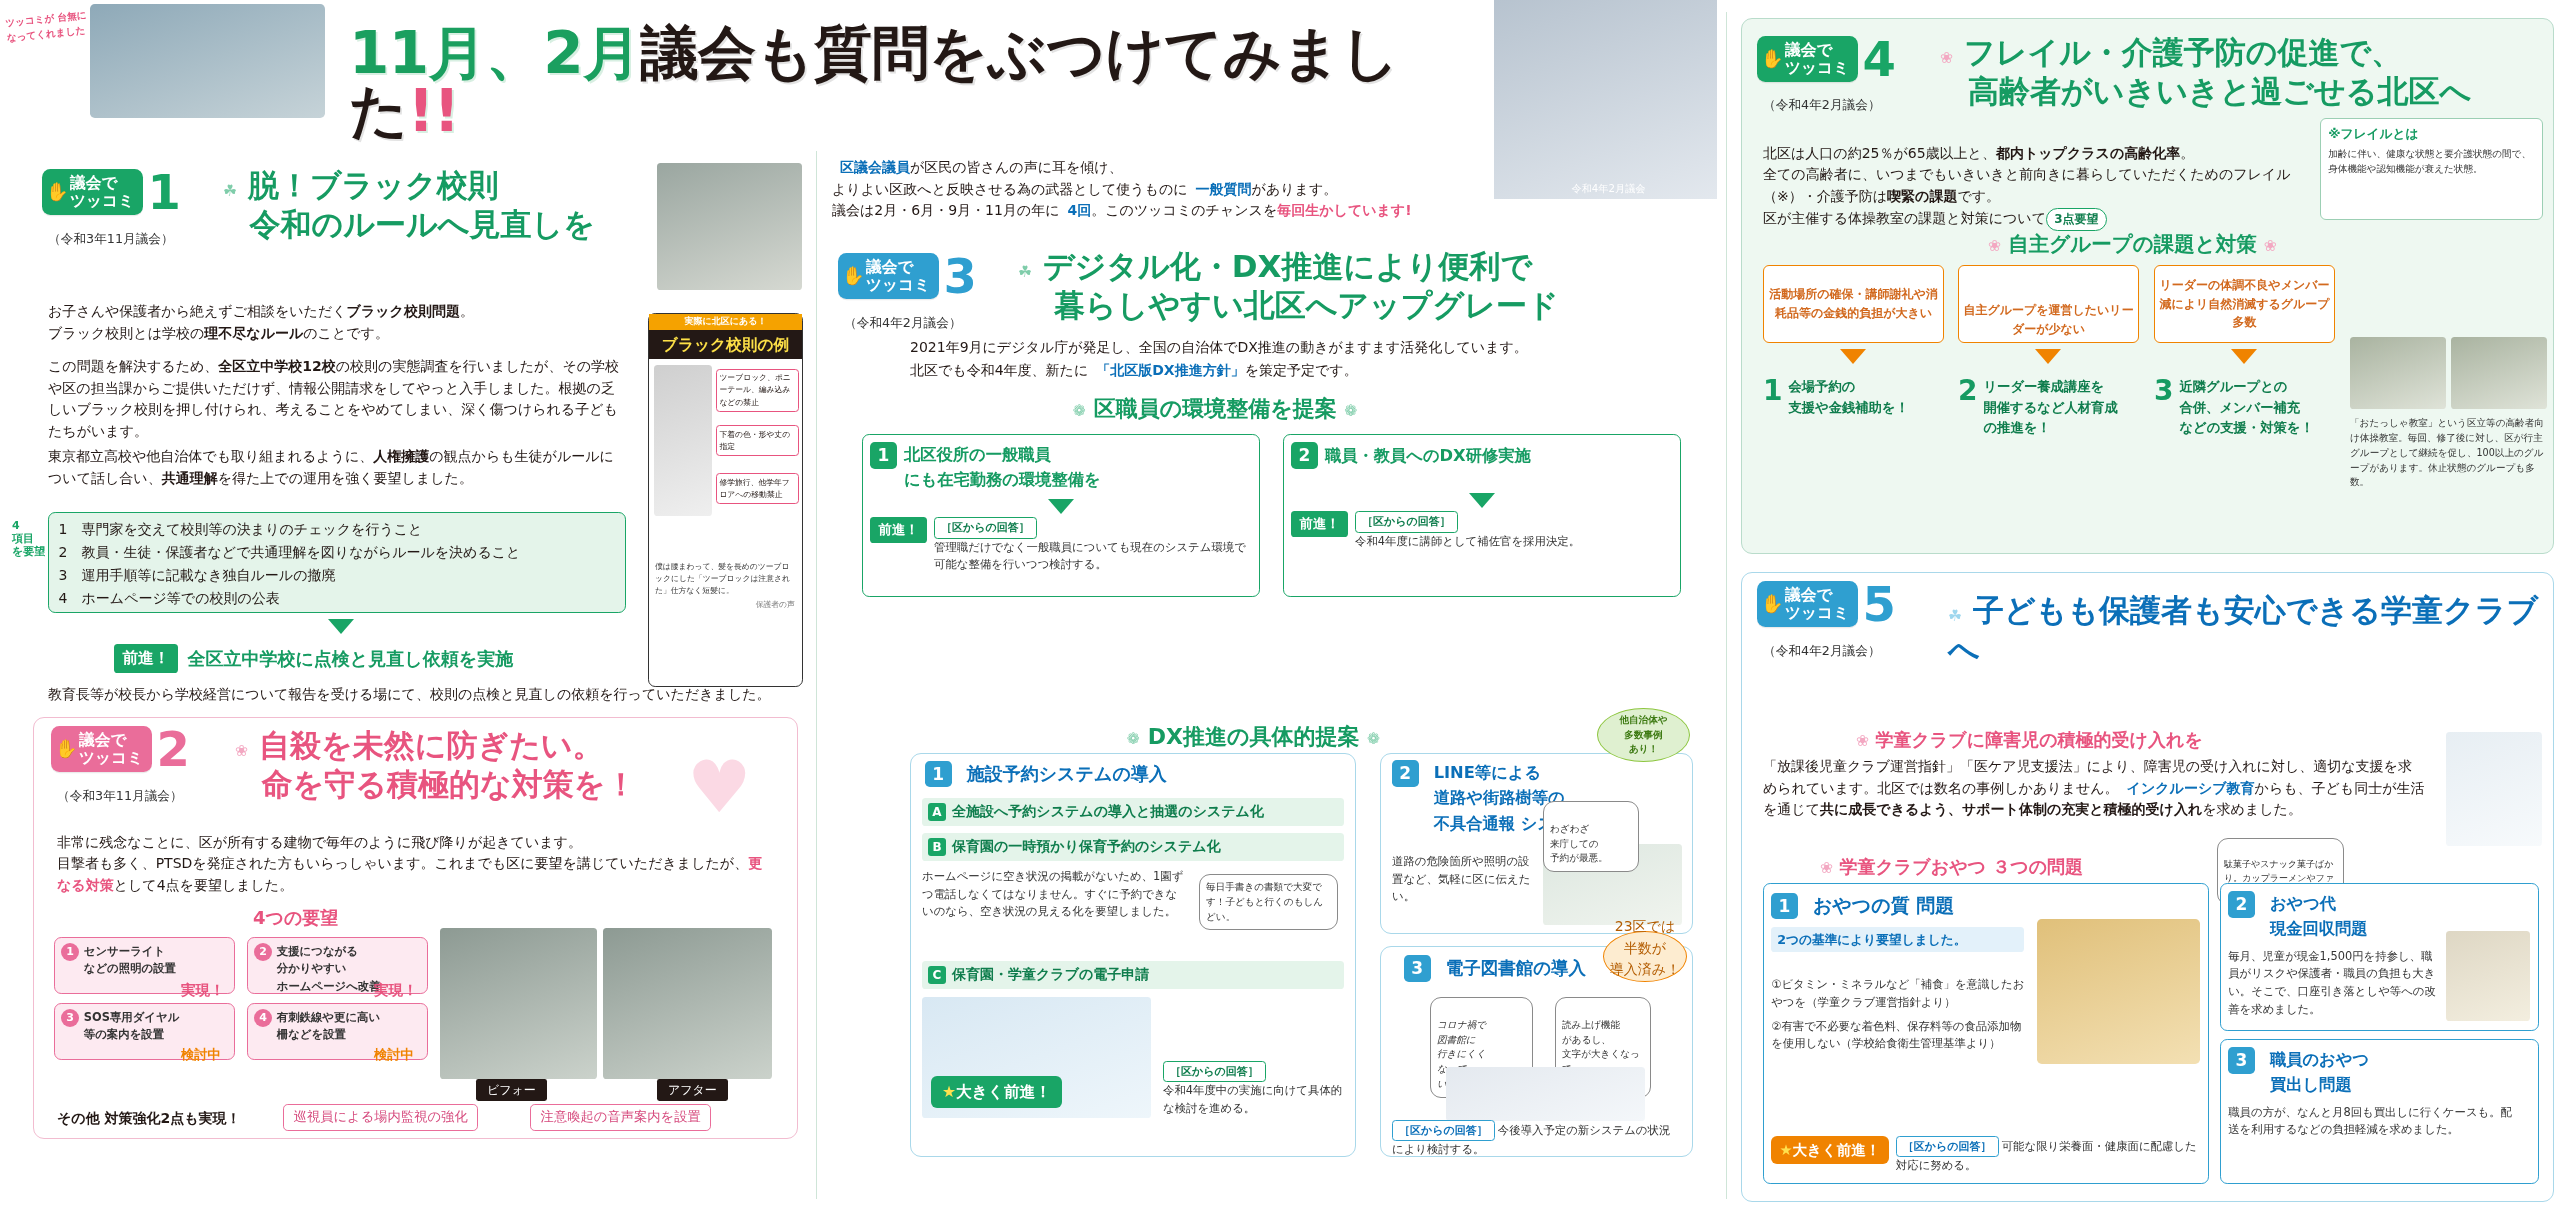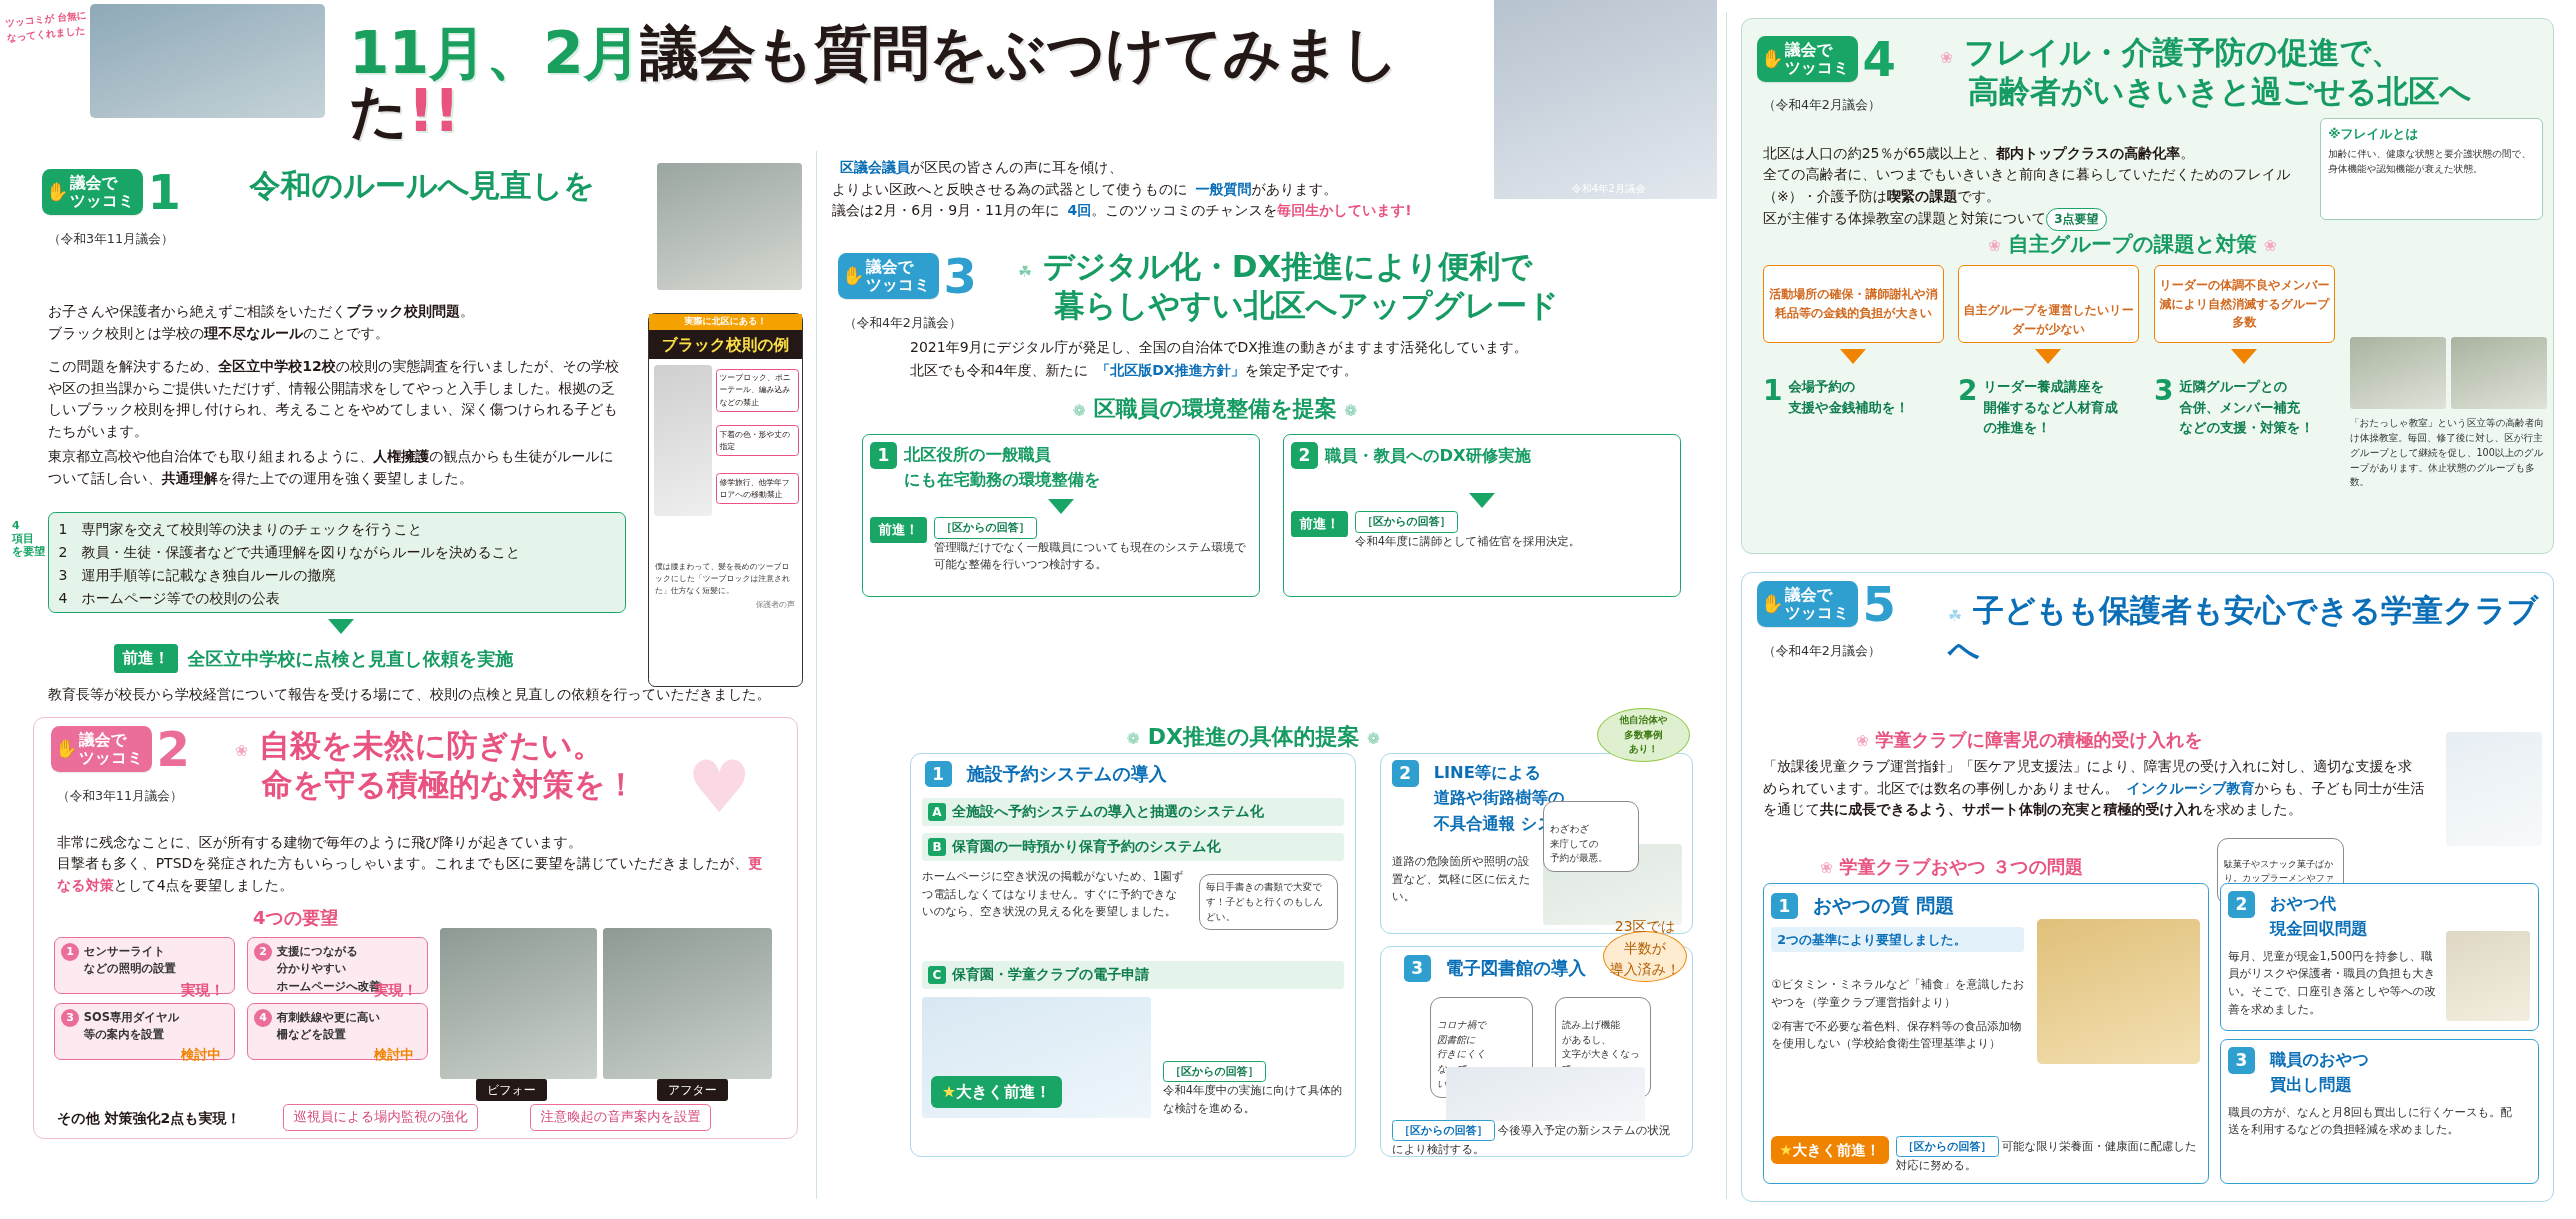--- a/index.html
+++ b/index.html
@@ -174,20 +174,21 @@
     <div class="bubble">
       <span class="hand">✋</span>
       <span style="white-space:pre-line">議会で
 ツッコミ</span>
     </div>
     <div class="num">1</div>
   </div>
   <div class="abs date-note" style="left:48px; top:229px;">（令和3年11月議会）</div>
 
   <div class="abs" style="left:223px; top:166px; width:542px;">
+    <div class="sec-title green"><span class="flower">☘</span> <span>脱！ブラック校則</span></div>
     <div class="sec-title green" style="margin-left:26.5px;"><span>令和のルールへ見直しを</span></div>
   </div>
 
   <div class="photo ph-corridor abs" style="left:657px; top:163px; width:145px; height:127px;"></div>
 
   <div class="abs body-text" style="left:48px; top:301px; width:578px;">
     <span>お子さんや保護者から絶えずご相談をいただく</span><span class="bold">ブラック校則問題</span><span style="white-space:pre-line">。
 ブラック校則とは学校の</span><span class="bold">理不尽なルール</span><span>のことです。</span>
   </div>
 

